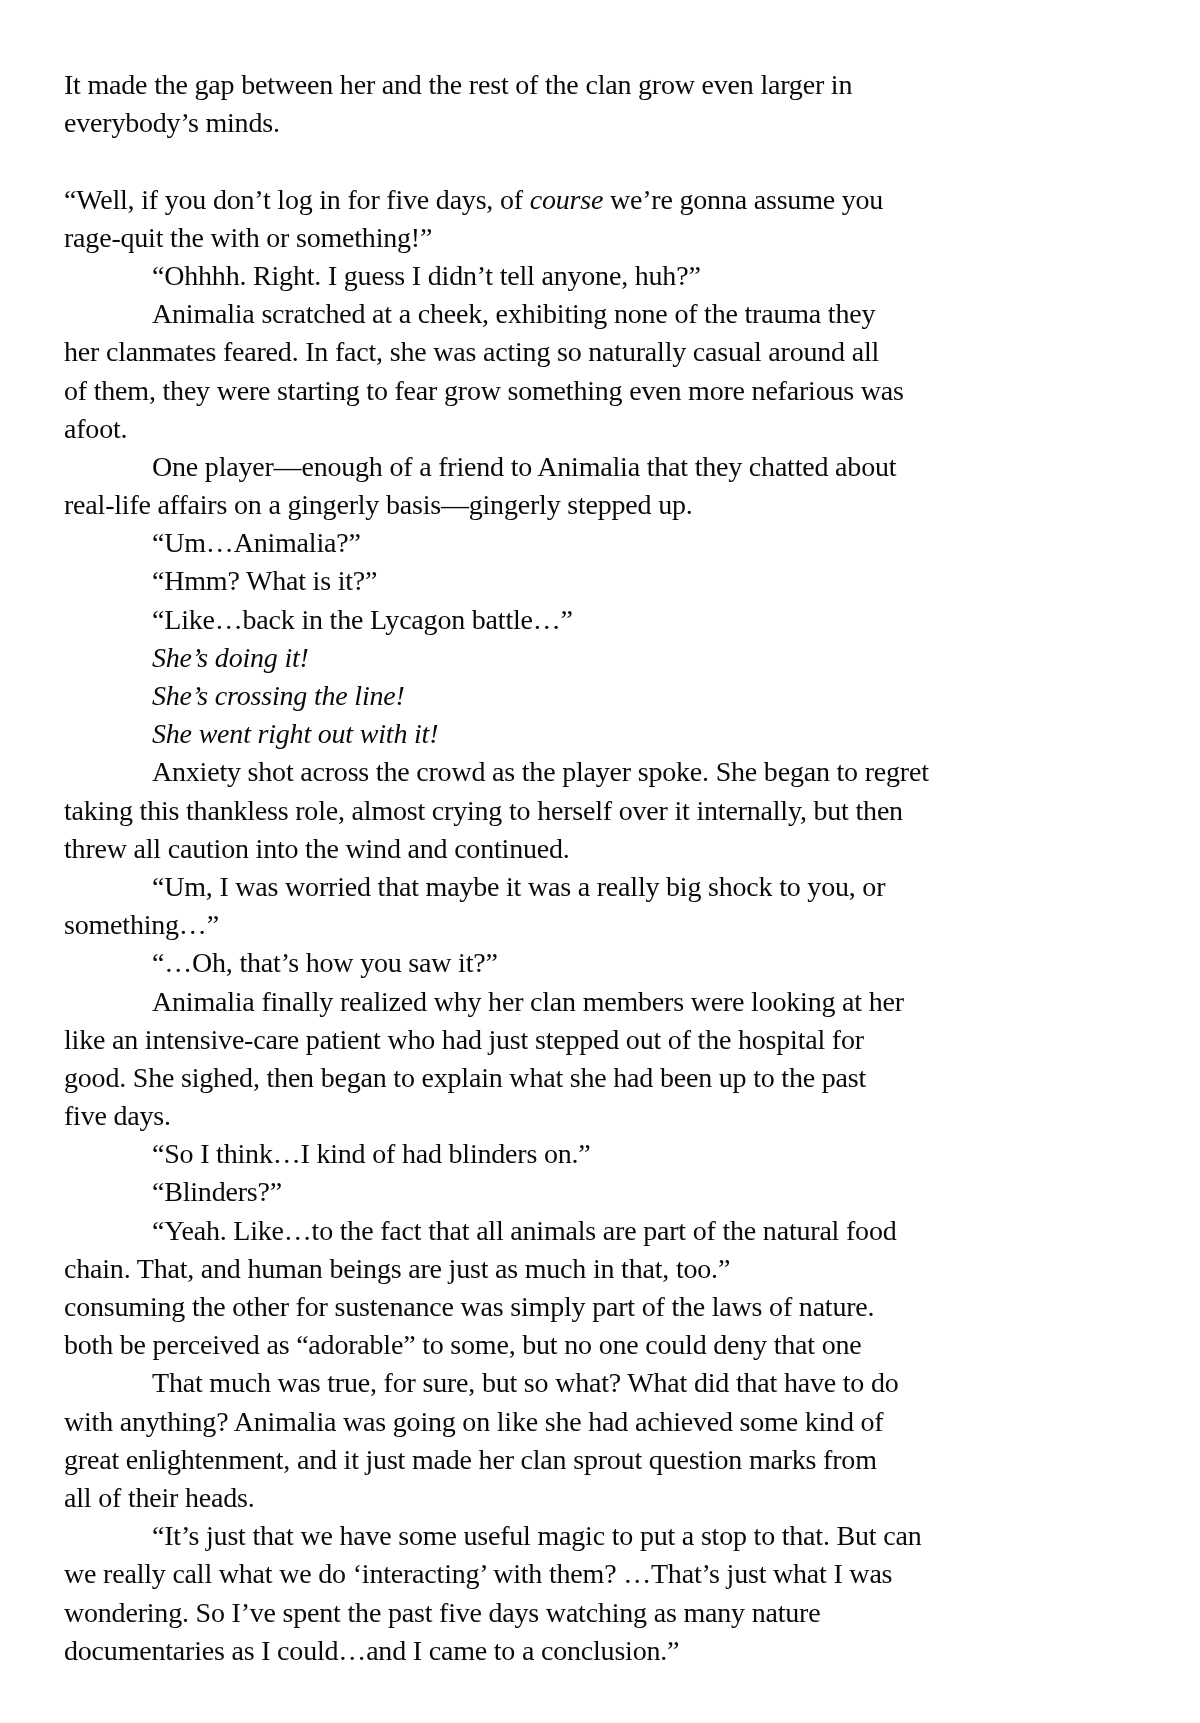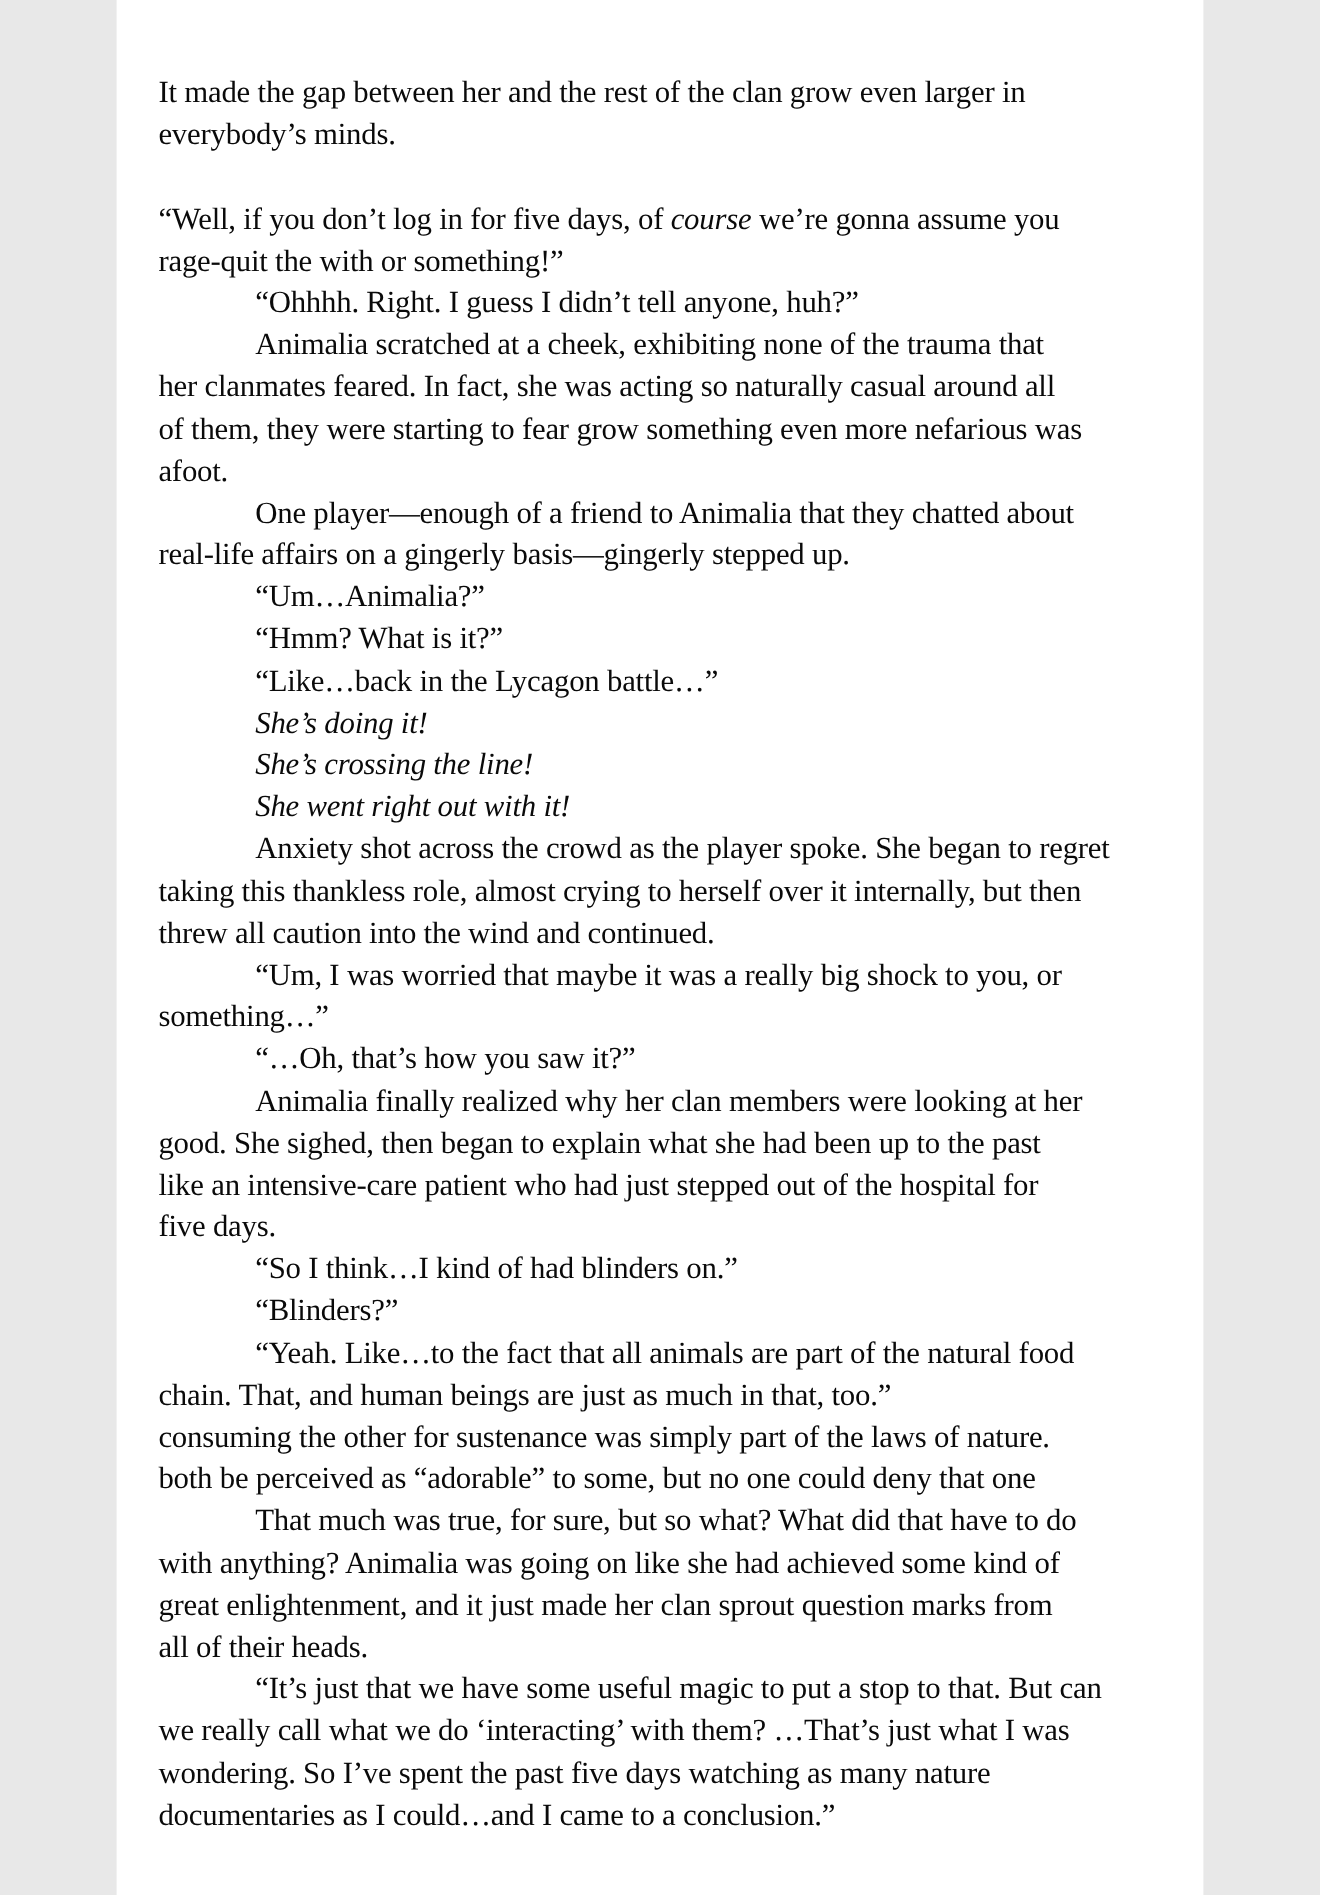--- a/index.html
+++ b/index.html
@@ -2,27 +2,27 @@
 <html><head>
 <meta charset="utf-8">
 <style>
   html, body {
     margin: 0;
     padding: 0;
     background: #e8e8e8;
   }
   .page {
     position: relative;
-    width: 988px;
+    width: 1200px;
     height: 1723px;
     margin: 0 auto;
     background: #ffffff;
     overflow: hidden;
     box-sizing: border-box;
-    padding: 66px 78px 0 38px;
+    padding: 66px 78px 0 64px;
     color: #0a0a0a;
     font-family: "Liberation Serif", "DejaVu Serif", serif;
     font-size: 28px;
     letter-spacing: -0.2px;
   }
   .line {
     height: 38.2px;
     line-height: 38.2px;
     white-space: nowrap;
   }
@@ -38,41 +38,41 @@
 <body>
 
 <div class="page">
   <div>
       <div class="line"><span>It made the gap between her and the rest of the clan grow even larger in</span></div>
       <div class="line"><span>everybody’s minds.</span></div>
       <div class="line">&nbsp;</div>
       <div class="line"><span>“Well, if you don’t log in for five days, of </span><span class="em">course</span><span> we’re gonna assume you</span></div>
       <div class="line"><span>rage-quit the with or something!”</span></div>
       <div class="line indent"><span>“Ohhhh. Right. I guess I didn’t tell anyone, huh?”</span></div>
-      <div class="line indent"><span>Animalia scratched at a cheek, exhibiting none of the trauma that</span></div>
+      <div class="line indent"><span>Animalia scratched at a cheek, exhibiting none of the trauma they</span></div>
       <div class="line"><span>her clanmates feared. In fact, she was acting so naturally casual around all</span></div>
       <div class="line"><span>of them, they were starting to fear grow something even more nefarious was</span></div>
       <div class="line"><span>afoot.</span></div>
       <div class="line indent"><span>One player—enough of a friend to Animalia that they chatted about</span></div>
       <div class="line"><span>real-life affairs on a gingerly basis—gingerly stepped up.</span></div>
       <div class="line indent"><span>“Um…Animalia?”</span></div>
       <div class="line indent"><span>“Hmm? What is it?”</span></div>
       <div class="line indent"><span>“Like…back in the Lycagon battle…”</span></div>
       <div class="line indent"><span class="em">She’s doing it!</span></div>
       <div class="line indent"><span class="em">She’s crossing the line!</span></div>
       <div class="line indent"><span class="em">She went right out with it!</span></div>
       <div class="line indent"><span>Anxiety shot across the crowd as the player spoke. She began to regret</span></div>
       <div class="line"><span>taking this thankless role, almost crying to herself over it internally, but then</span></div>
       <div class="line"><span>threw all caution into the wind and continued.</span></div>
       <div class="line indent"><span>“Um, I was worried that maybe it was a really big shock to you, or</span></div>
       <div class="line"><span>something…”</span></div>
       <div class="line indent"><span>“…Oh, that’s how you saw it?”</span></div>
       <div class="line indent"><span>Animalia finally realized why her clan members were looking at her</span></div>
+      <div class="line"><span>like an intensive-care patient who had just stepped out of the hospital for</span></div>
       <div class="line"><span>good. She sighed, then began to explain what she had been up to the past</span></div>
-      <div class="line"><span>like an intensive-care patient who had just stepped out of the hospital for</span></div>
       <div class="line"><span>five days.</span></div>
       <div class="line indent"><span>“So I think…I kind of had blinders on.”</span></div>
       <div class="line indent"><span>“Blinders?”</span></div>
       <div class="line indent"><span>“Yeah. Like…to the fact that all animals are part of the natural food</span></div>
       <div class="line"><span>chain. That, and human beings are just as much in that, too.”</span></div>
       <div class="line"><span>consuming the other for sustenance was simply part of the laws of nature.</span></div>
       <div class="line"><span>both be perceived as “adorable” to some, but no one could deny that one</span></div>
       <div class="line indent"><span>That much was true, for sure, but so what? What did that have to do</span></div>
       <div class="line"><span>with anything? Animalia was going on like she had achieved some kind of</span></div>
       <div class="line"><span>great enlightenment, and it just made her clan sprout question marks from</span></div>

